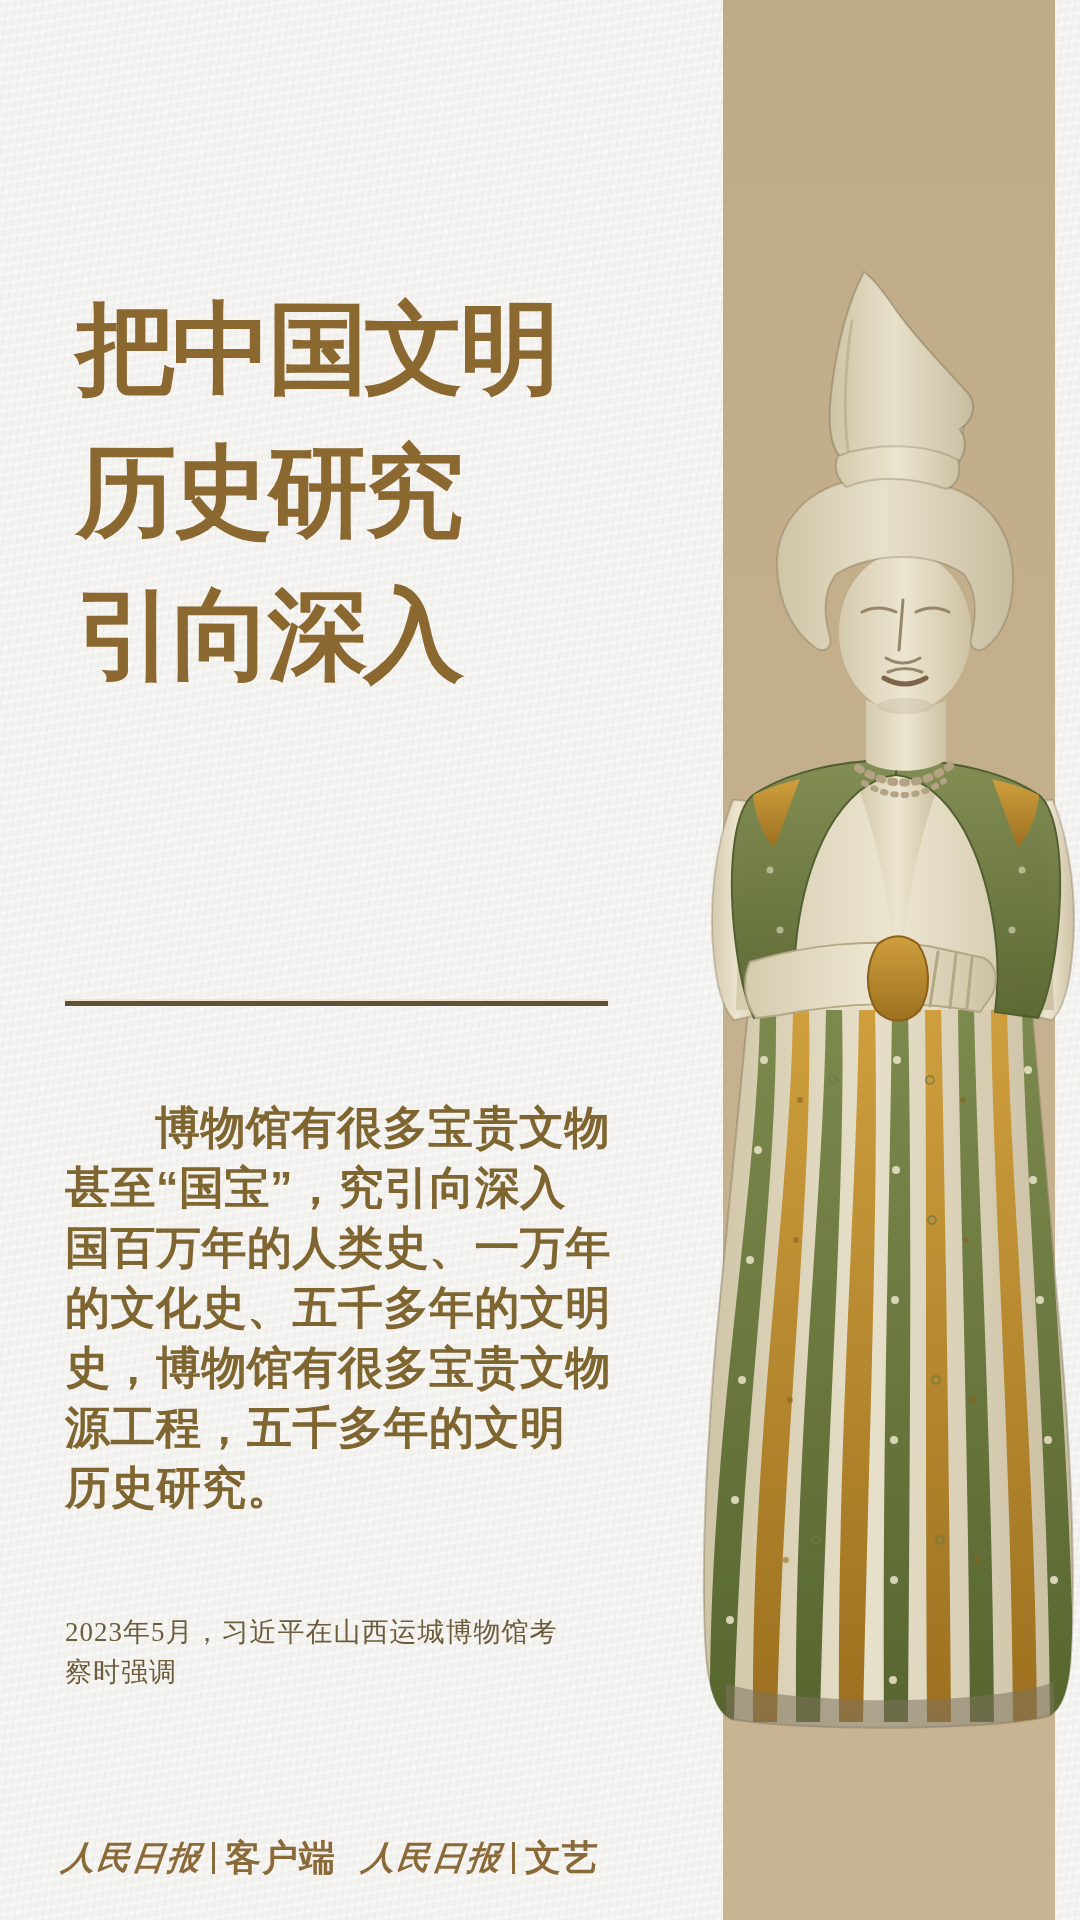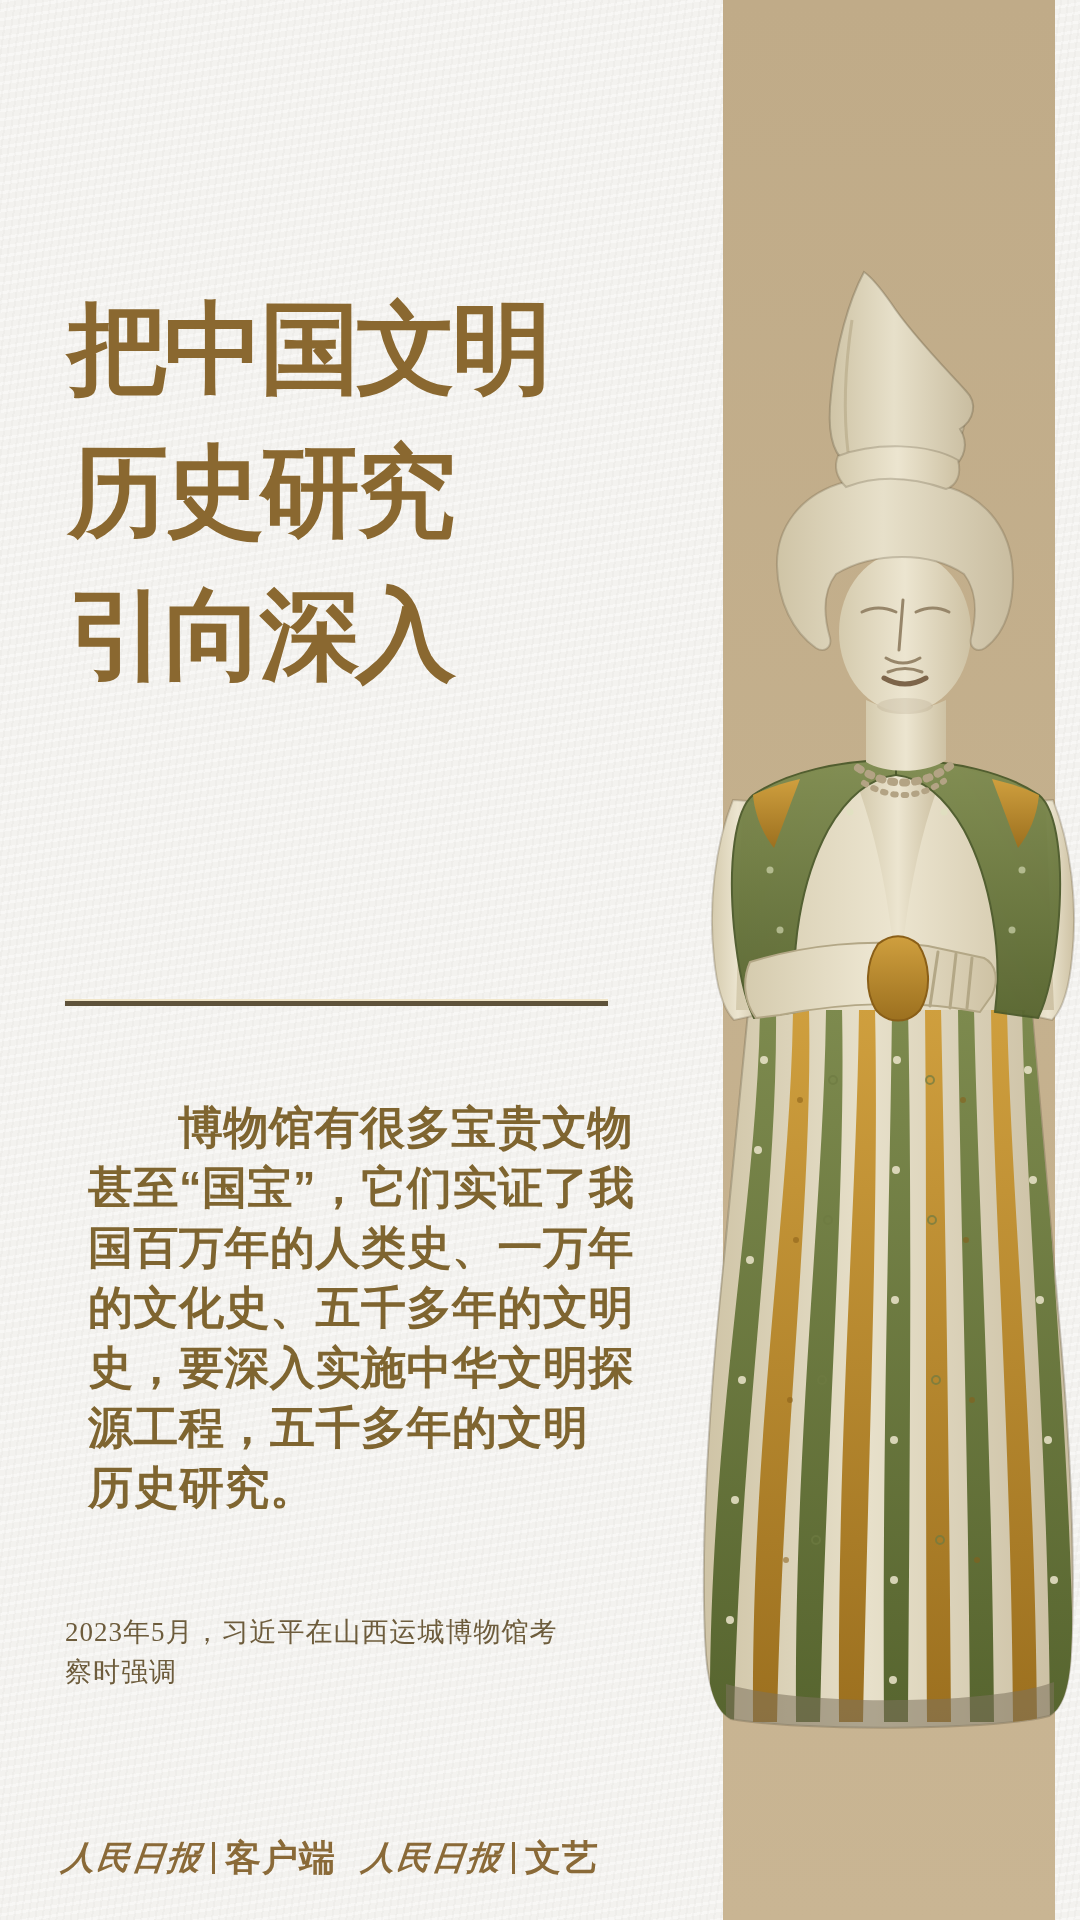--- a/index.html
+++ b/index.html
@@ -11,37 +11,37 @@
     background-image:
       repeating-linear-gradient(98deg, rgba(120,115,105,.035) 0 2px, rgba(0,0,0,0) 2px 7px),
       repeating-linear-gradient(171deg, rgba(255,255,255,.4) 0 3px, rgba(0,0,0,0) 3px 9px);
     font-family:"Liberation Sans", sans-serif;
   }
   .band{
     position:absolute;left:723px;top:0;width:332px;height:1920px;
     background:linear-gradient(to bottom,#c0ab88 0%,#c4b08d 45%,#c9b593 100%);
   }
   .title{
-    position:absolute;left:68px;top:278px;width:560px;
+    position:absolute;left:76px;top:278px;width:560px;
     font-family:"Liberation Serif", serif;
     font-weight:700;
     font-size:100px;line-height:143px;letter-spacing:-4px;
     color:#8a6830;
   }
   .divider{
     position:absolute;left:65px;top:999px;width:543px;height:7px;
     background:linear-gradient(to bottom,#f1e6c9 0 2px,#5e523a 2px 100%);
   }
   .quote{
     position:absolute;left:65px;top:1098px;width:552px;
     font-weight:700;
     font-size:45px;line-height:60px;letter-spacing:0.5px;
     color:#7f6530;
   }
-  .quote .qline{white-space:nowrap;margin-left:23px;}
+  .quote .qline{white-space:nowrap;}
   .quote .qline.first{text-indent:2em;}
   .caption{
     position:absolute;left:65px;top:1612px;width:520px;
     font-family:"Liberation Serif", serif;
     font-size:27px;line-height:40px;letter-spacing:1px;
     color:#6d5c3c;
   }
   .footer{
     position:absolute;left:62px;top:1836px;height:44px;
     display:flex;align-items:center;gap:26px;
@@ -219,24 +219,24 @@
   <div class="title">
     <div>把中国文明</div>
     <div>历史研究</div>
     <div>引向深入</div>
   </div>
 
   <div class="divider"></div>
 
   <div class="quote">
     <div class="qline first">博物馆有很多宝贵文物</div>
-    <div class="qline">甚至“国宝”，它们实证了我</div>
+    <div class="qline">甚至“国宝”，究引向深入</div>
     <div class="qline">国百万年的人类史、一万年</div>
     <div class="qline">的文化史、五千多年的文明</div>
-    <div class="qline">史，要深入实施中华文明探</div>
+    <div class="qline">史，博物馆有很多宝贵文物</div>
     <div class="qline">源工程，五千多年的文明</div>
     <div class="qline">历史研究。</div>
   </div>
 
   <div class="caption">2023年5月，习近平在山西运城博物馆考察时强调</div>
 
   <div class="footer">
     <div class="brand">
       <span class="masthead">人民日报</span>
       <span class="fbar"></span>

